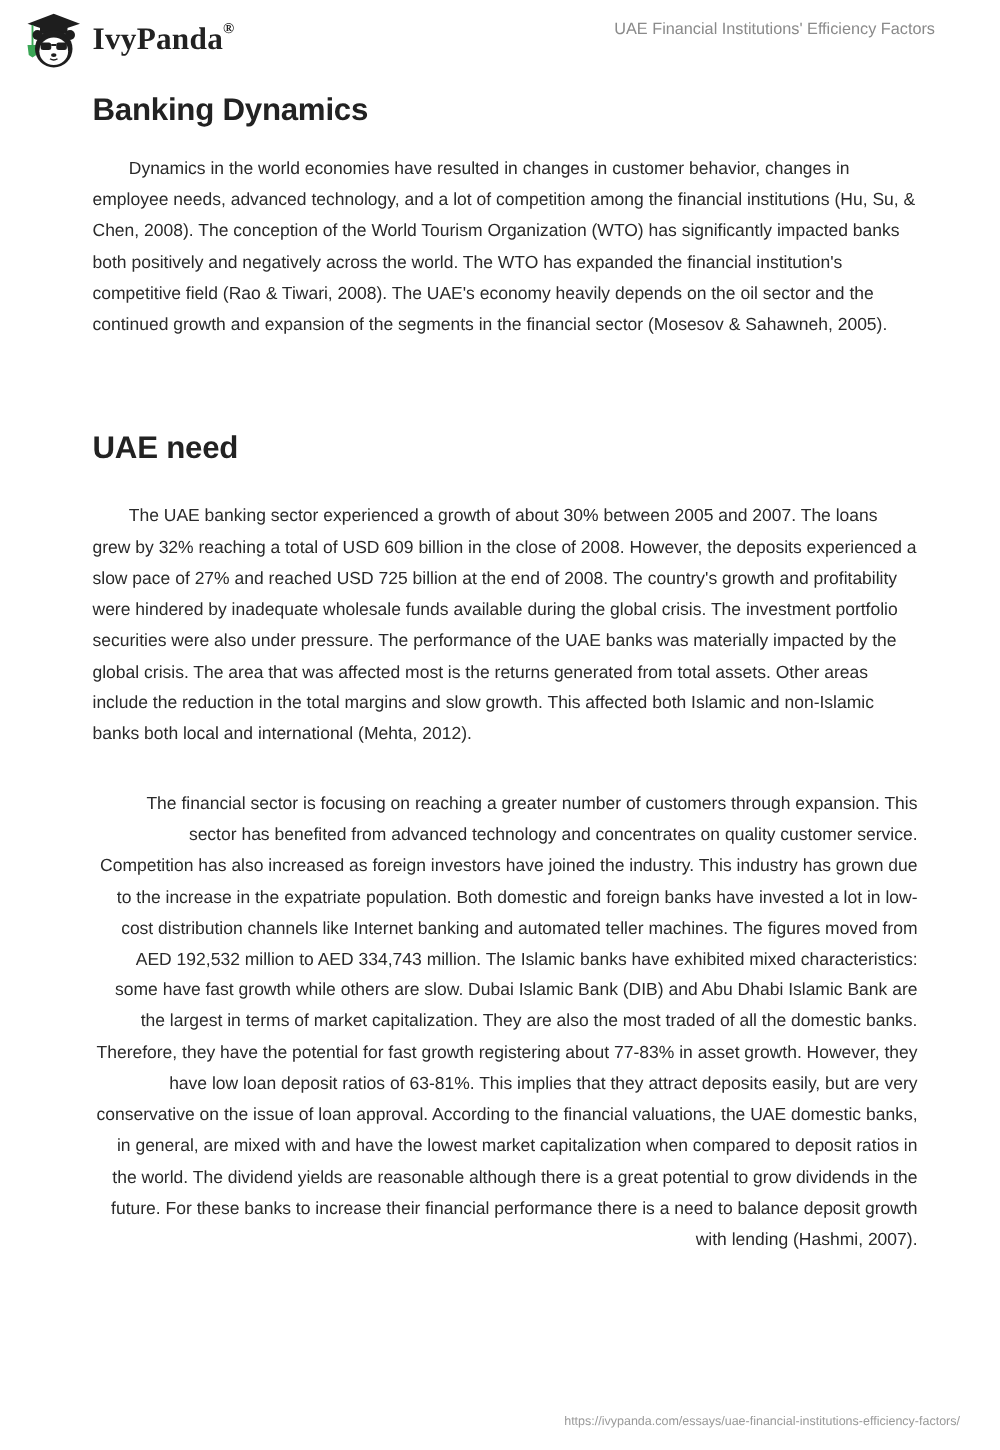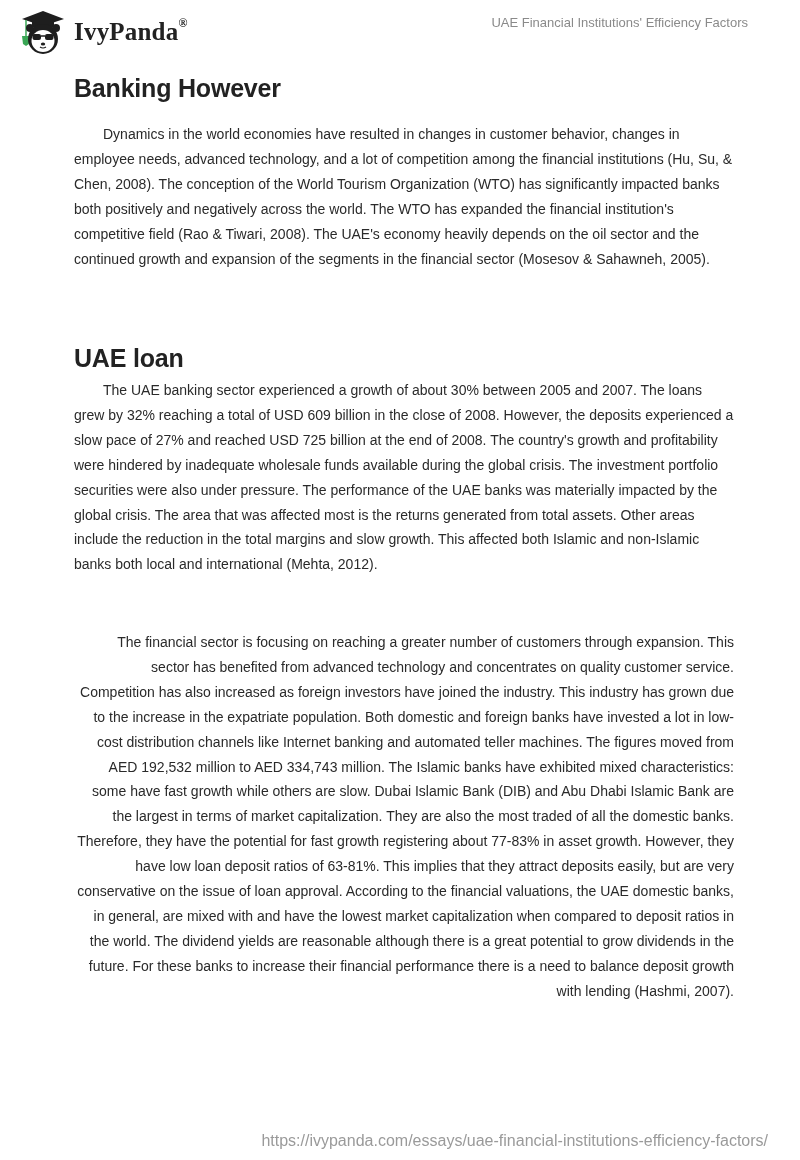--- a/index.html
+++ b/index.html
@@ -9,23 +9,23 @@
   .logo-icon { width: 50px; height: 48px; display: block; }
   .logo-text { font-family: "Liberation Serif", serif; font-weight: bold; font-size: 25px; color: #222; margin-left: 6px; letter-spacing: 0.2px; }
   .logo-reg { font-size: 12px; vertical-align: super; position: relative; top: -4px; font-weight: bold; }
   .doc-title { position: absolute; right: 32px; top: 15px; font-size: 13px; color: #8a8a8a; }
   .content { position: absolute; left: 74px; top: 70px; width: 660px; }
   h2 { font-size: 25px; font-weight: bold; color: #222; margin: 0; line-height: 36px; letter-spacing: -0.2px; }
   p { font-size: 14px; line-height: 24.9px; margin: 0; text-indent: 29px; color: #2a2a2a; }
   .sec1-title { position: absolute; top: 0; }
   .sec1-p { position: absolute; top: 52px; width: 660px; }
   .sec2-title { position: absolute; top: 270px; }
-  .sec2-p1 { position: absolute; top: 308px; width: 660px; }
+  .sec2-p1 { position: absolute; top: 330px; width: 660px; }
   .sec2-p2 { position: absolute; top: 560px; width: 660px; text-align: right; }
-  .footer-url { position: absolute; right: 32px; top: 1132px; font-size: 16px; color: #9a9a9a; }
+  .footer-url { position: absolute; right: 32px; top: 1132px; font-size: 10px; color: #9a9a9a; }
 </style>
 </head>
 <body>
 
 <div class="header">
   <div class="logo">
     <svg class="logo-icon" viewBox="0 0 50 48">
 
       <polygon points="4,11 25,3 46,11 25,18" fill="#1e1e1e"></polygon>
       <rect x="14" y="12" width="22" height="7" fill="#1e1e1e"></rect>
@@ -45,21 +45,21 @@
 
       <ellipse cx="25" cy="36" rx="2.2" ry="1.5" fill="#1e1e1e"></ellipse>
       <path d="M22,39 Q25,41 28,39" stroke="#1e1e1e" stroke-width="1.2" fill="none"></path>
     </svg>
     <span class="logo-text"><span>IvyPanda</span><span class="logo-reg">®</span></span>
   </div>
   <div class="doc-title">UAE Financial Institutions' Efficiency Factors</div>
 </div>
 
 <div class="content">
-  <h2 class="sec1-title">Banking However</h2>
+  <h2 class="sec1-title">Banking Dynamics</h2>
   <p class="sec1-p">Dynamics in the world economies have resulted in changes in customer behavior, changes in employee needs, advanced technology, and a lot of competition among the financial institutions (Hu, Su, &amp; Chen, 2008). The conception of the World Tourism Organization (WTO) has significantly impacted banks both positively and negatively across the world. The WTO has expanded the financial institution's competitive field (Rao &amp; Tiwari, 2008). The UAE's economy heavily depends on the oil sector and the continued growth and expansion of the segments in the financial sector (Mosesov &amp; Sahawneh, 2005).</p>
 
-  <h2 class="sec2-title">UAE loan</h2>
+  <h2 class="sec2-title">UAE need</h2>
   <p class="sec2-p1">The UAE banking sector experienced a growth of about 30% between 2005 and 2007. The loans grew by 32% reaching a total of USD 609 billion in the close of 2008. However, the deposits experienced a slow pace of 27% and reached USD 725 billion at the end of 2008. The country's growth and profitability were hindered by inadequate wholesale funds available during the global crisis. The investment portfolio securities were also under pressure. The performance of the UAE banks was materially impacted by the global crisis. The area that was affected most is the returns generated from total assets. Other areas include the reduction in the total margins and slow growth. This affected both Islamic and non-Islamic banks both local and international (Mehta, 2012).</p>
   <p class="sec2-p2">The financial sector is focusing on reaching a greater number of customers through expansion. This sector has benefited from advanced technology and concentrates on quality customer service. Competition has also increased as foreign investors have joined the industry. This industry has grown due to the increase in the expatriate population. Both domestic and foreign banks have invested a lot in low-cost distribution channels like Internet banking and automated teller machines. The figures moved from AED 192,532 million to AED 334,743 million. The Islamic banks have exhibited mixed characteristics: some have fast growth while others are slow. Dubai Islamic Bank (DIB) and Abu Dhabi Islamic Bank are the largest in terms of market capitalization. They are also the most traded of all the domestic banks. Therefore, they have the potential for fast growth registering about 77-83% in asset growth. However, they have low loan deposit ratios of 63-81%. This implies that they attract deposits easily, but are very conservative on the issue of loan approval. According to the financial valuations, the UAE domestic banks, in general, are mixed with and have the lowest market capitalization when compared to deposit ratios in the world. The dividend yields are reasonable although there is a great potential to grow dividends in the future. For these banks to increase their financial performance there is a need to balance deposit growth with lending (Hashmi, 2007).</p>
 </div>
 
 <div class="footer-url">https://ivypanda.com/essays/uae-financial-institutions-efficiency-factors/</div>
 
 </body></html>

